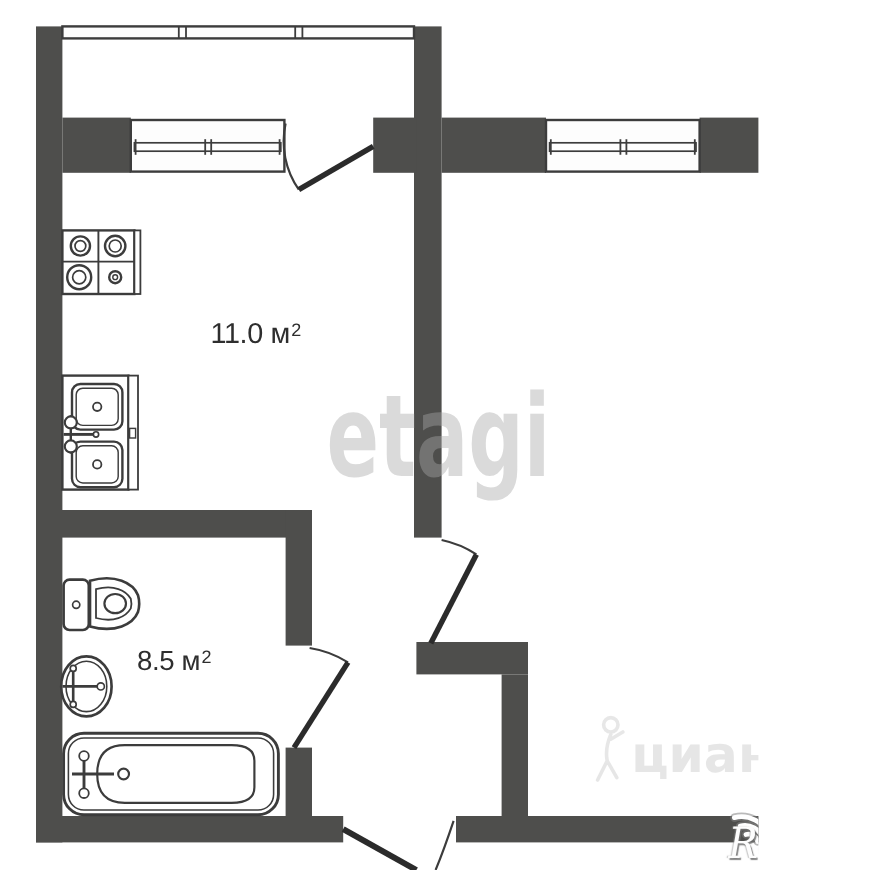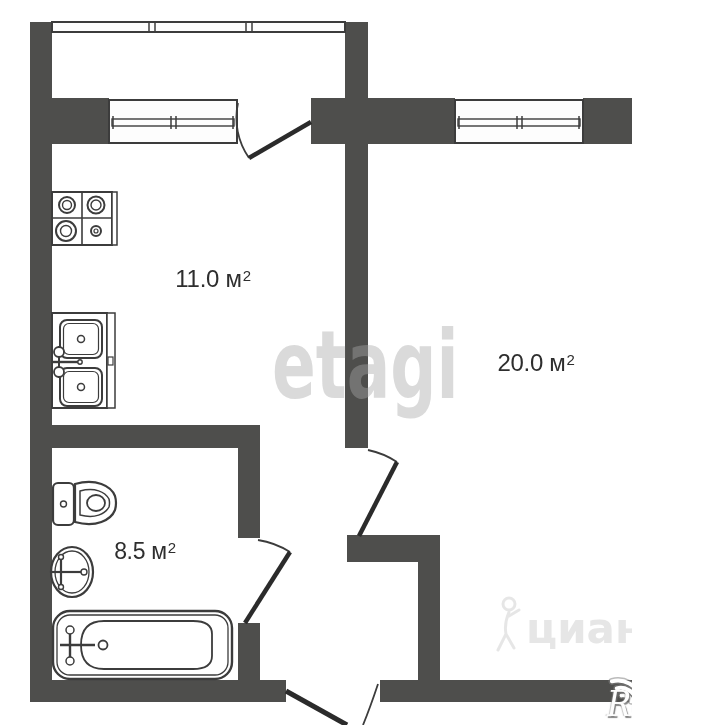--- a/index.html
+++ b/index.html
@@ -177,21 +177,20 @@
         <line x1="60" y1="645" x2="95" y2="645" stroke-width="2.6"></line>
         <circle cx="70" cy="630" r="4" stroke-width="1.5"></circle>
         <circle cx="70" cy="661" r="4" stroke-width="1.5"></circle>
       </g>
       <circle cx="103" cy="645" r="4.5" fill="none" stroke-width="1.8"></circle>
     </g>
   </svg>
 
   <div class="room-label" style="left:213px;top:279px"><span>11.0</span><span> м</span><sup>2</sup></div>
 
-  <div class="room-label" style="left:536px;top:363px"><span>20.0</span><span> м</span><sup>2</sup></div>
 
   <div class="room-label" style="left:145px;top:551px;font-size:23px"><span>8.5</span><span> м</span><sup>2</sup></div>
 
   <div class="wm-etagi">etagi</div>
 
   <div class="wm-cian">
     <svg width="30" height="58" viewBox="0 0 30 58">
       <circle cx="17" cy="8" r="6" fill="none" stroke="#cfcfcf" stroke-width="3"></circle>
       <path d="M 17 16 Q 12 28 14 38 M 14 38 L 6 54 M 14 38 L 22 52 M 17 20 L 27 14" fill="none" stroke="#cfcfcf" stroke-width="3" stroke-linecap="round"></path>
     </svg>

